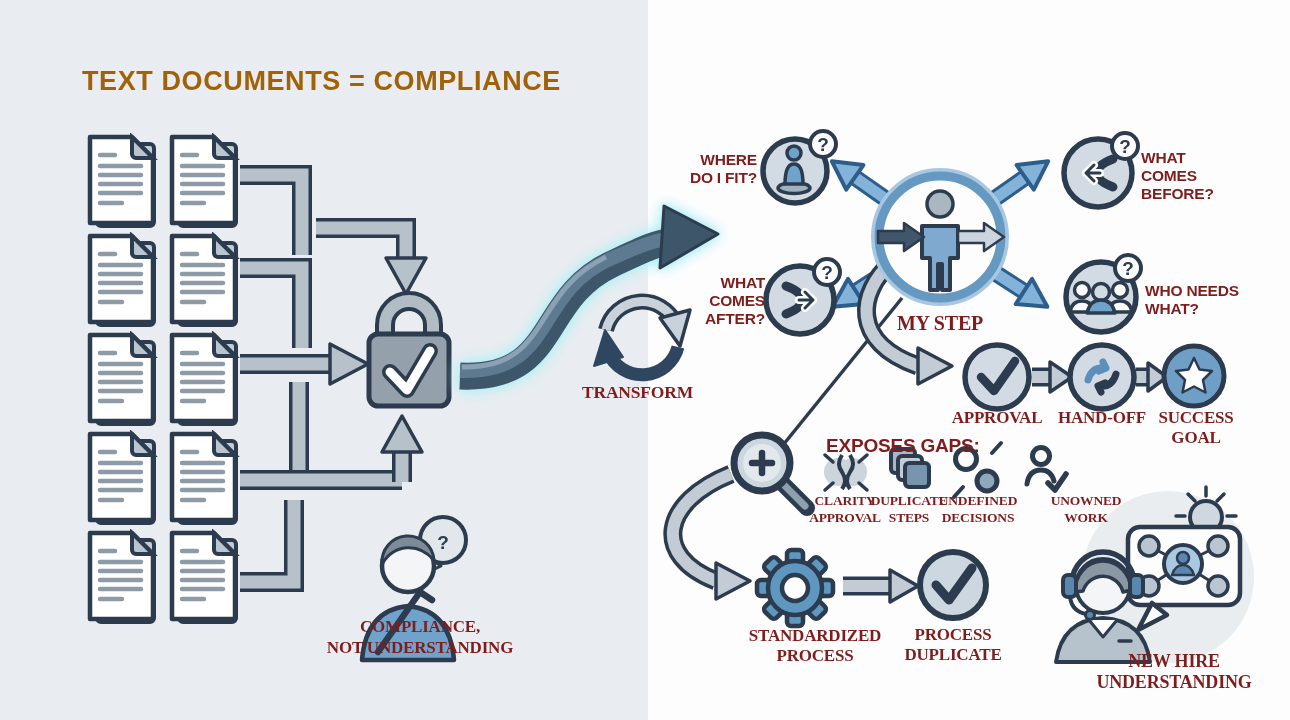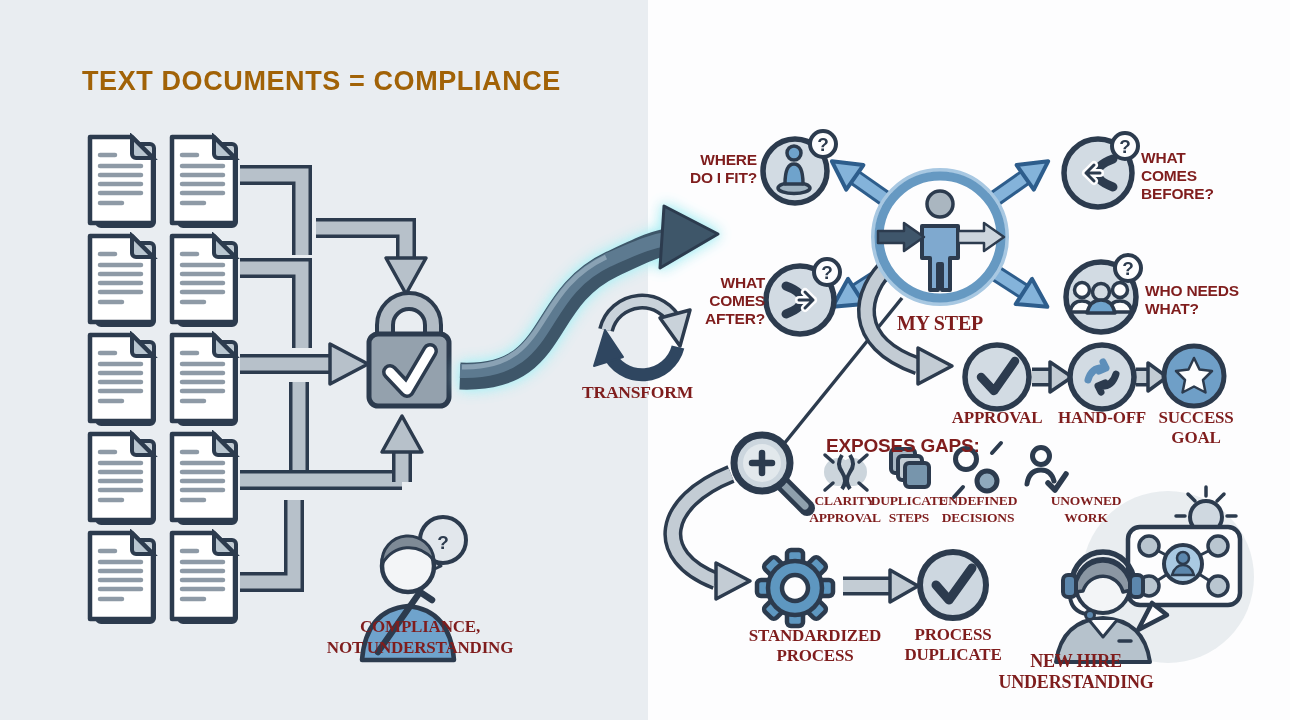--- a/index.html
+++ b/index.html
@@ -404,14 +404,14 @@
 
   <div class="lbl center flow-lbl" style="left:725px;top:626px;width:140px;margin-left:20px;">
     <div>STANDARDIZED</div>
     <div>PROCESS</div>
   </div>
   <div class="lbl center flow-lbl" style="left:883px;top:625px;width:140px;">
     <div>PROCESS</div>
     <div>DUPLICATE</div>
   </div>
 
-  <div class="lbl center" style="left:970px;top:651px;width:212px;font-size:18px;">NEW HIRE UNDERSTANDING</div>
+  <div class="lbl center" style="left:1068px;top:651px;width:212px;font-size:18px;">NEW HIRE UNDERSTANDING</div>
 </div>
 
 </body></html>

